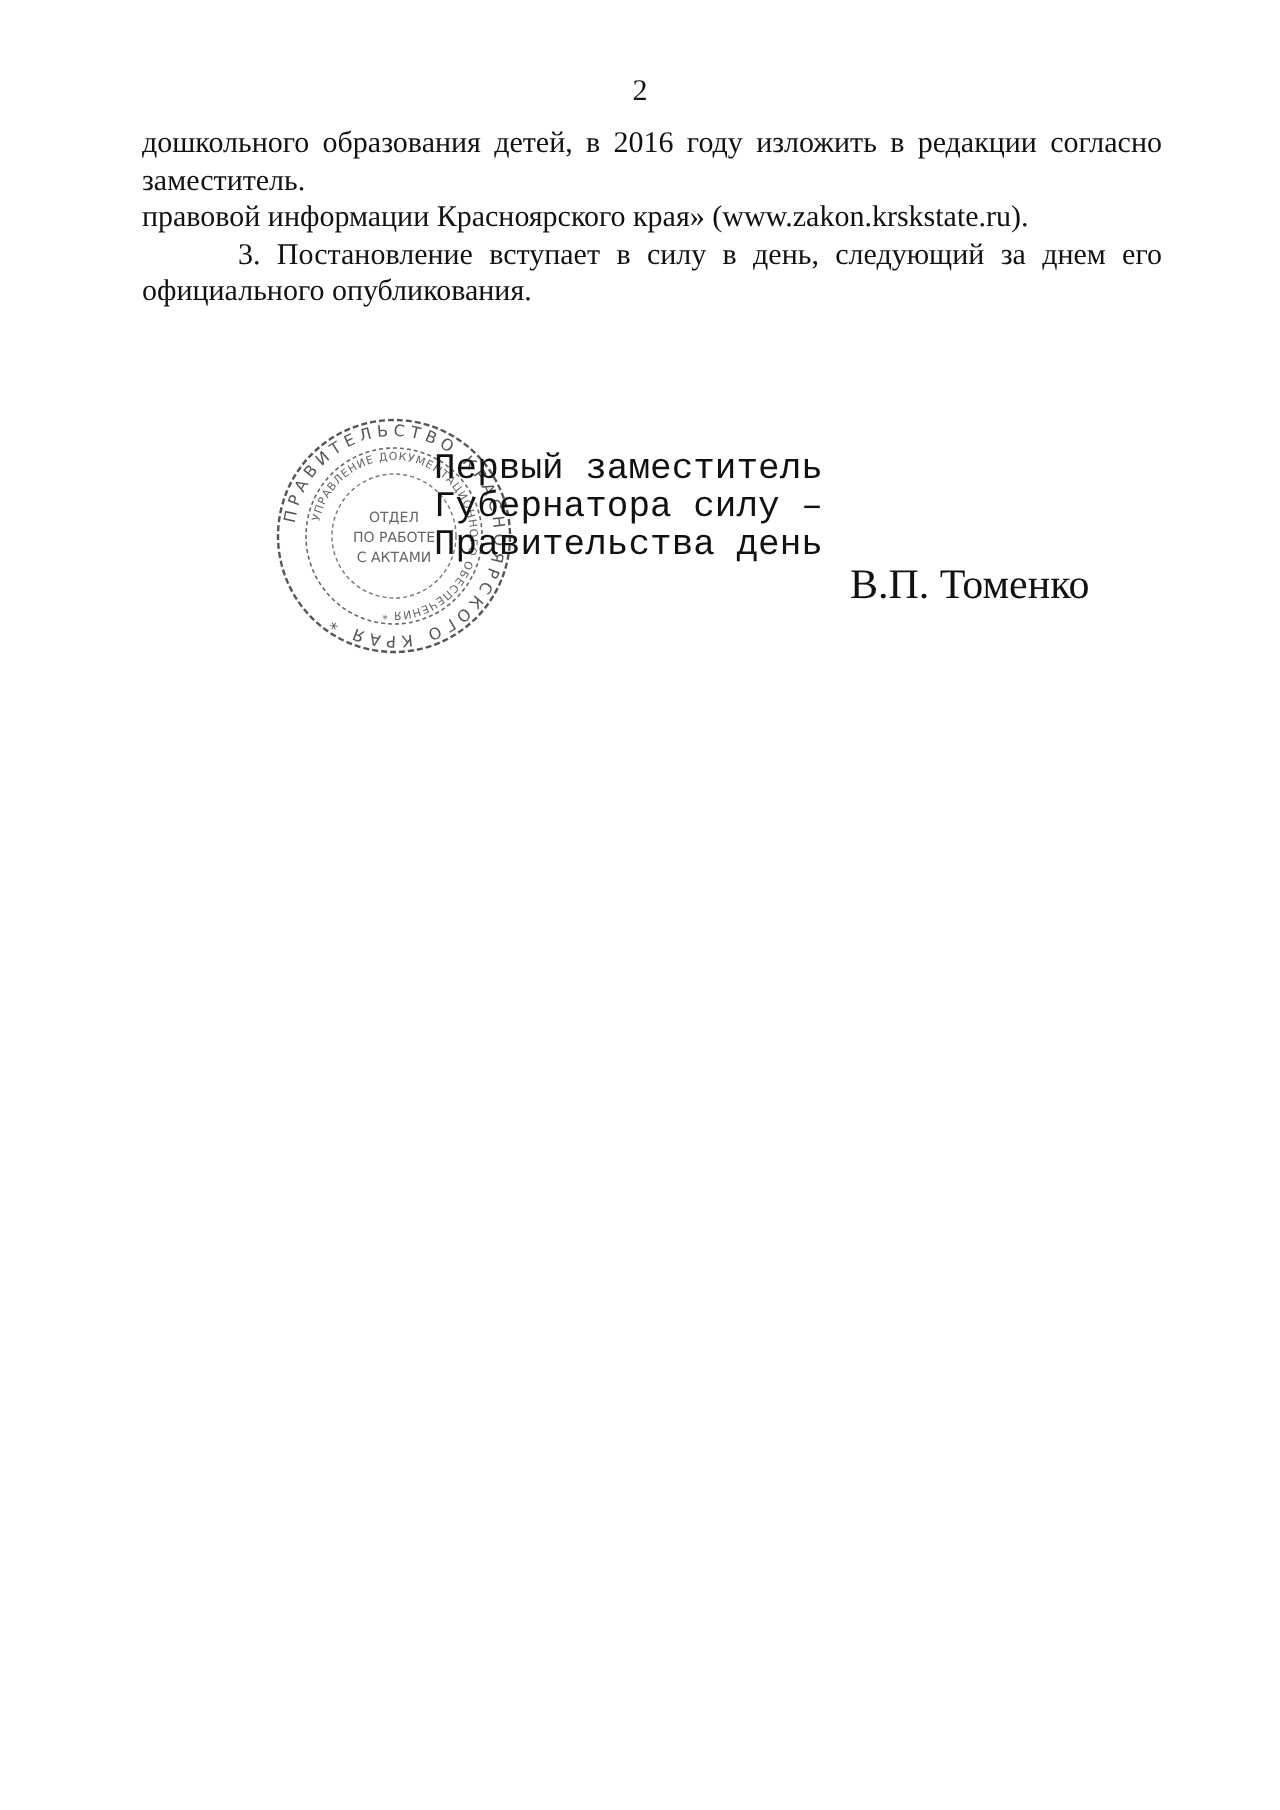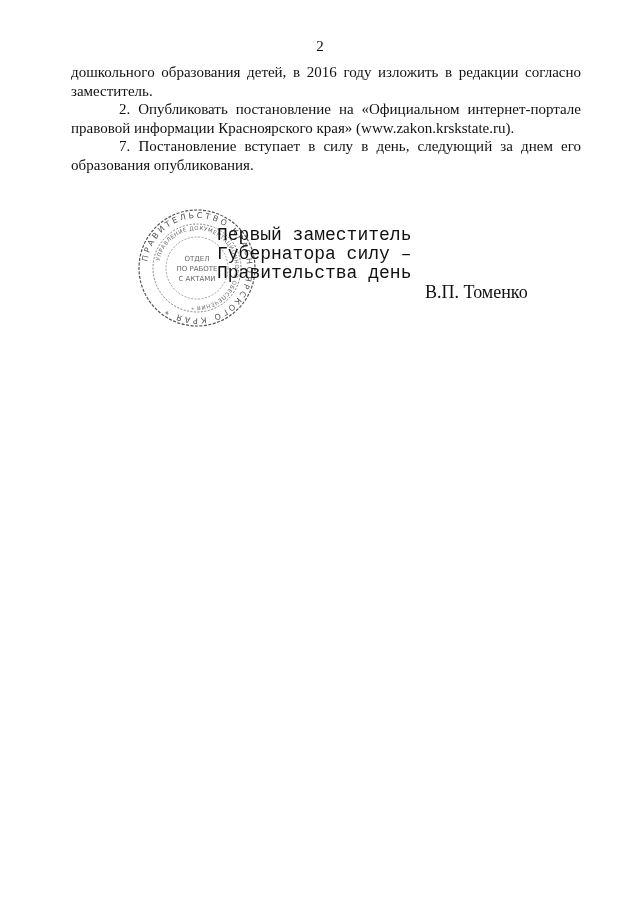--- a/index.html
+++ b/index.html
@@ -8,34 +8,33 @@
   .page-number { position: absolute; top: 38px; left: 0; width: 640px; text-align: center;
                  font-size: 15px; }
   .body-text { position: absolute; top: 63px; left: 71px; width: 510px; font-size: 15px;
                line-height: 18.6px; }
   .body-text p { margin: 0; text-align: justify; text-align-last: left; font-family: Liberation Serif, serif; }
   .body-text p.indent { text-indent: 48px; }
   .justify-full { text-align-last: justify !important; }
   .stamp { position: absolute; left: 137px; top: 208px; width: 120px; height: 120px; }
   .signature { position: absolute; top: 226px; left: 217px; font-size: 18px; line-height: 19px; font-family: Liberation Mono, monospace; }
   .signature div { white-space: nowrap; }
-  .signer-name { position: absolute; top: 283px; left: 425px; font-size: 18px; line-height: 19px; }
+  .signer-name { position: absolute; top: 283px; left: 425px; font-size: 21px; line-height: 19px; }
 </style>
 </head>
 <body>
 
 <div class="page-number">2</div>
 
 <div class="body-text">
   <p class="justify-full">дошкольного образования детей, в 2016 году изложить в редакции согласно</p>
   <p>заместитель.</p>
-  <p class="indent justify-full">2. Опубликовать постановление на «Официальном интернет-портале</p>
   <p>правовой информации Красноярского края» (www.zakon.krskstate.ru).</p>
-  <p class="indent justify-full">7. Постановление вступает в силу в день, следующий за днем его</p>
-  <p>образования опубликования.</p>
+  <p class="indent justify-full">3. Постановление вступает в силу в день, следующий за днем его</p>
+  <p>официального опубликования.</p>
 </div>
 
 <div class="stamp">
   <svg width="120" height="120" viewBox="0 0 120 120">
     <defs>
       <path id="outerArc" d="M 60 60 m -50 0 a 50 50 0 1 1 100 0 a 50 50 0 1 1 -100 0"></path>
       <path id="innerArc" d="M 60 60 m -38 0 a 38 38 0 1 1 76 0 a 38 38 0 1 1 -76 0"></path>
     </defs>
     <circle cx="60" cy="60" r="58" fill="none" stroke="#555" stroke-width="1.2" stroke-dasharray="3 1.5"></circle>
     <circle cx="60" cy="60" r="44" fill="none" stroke="#666" stroke-width="0.8" stroke-dasharray="2 1.5"></circle>

